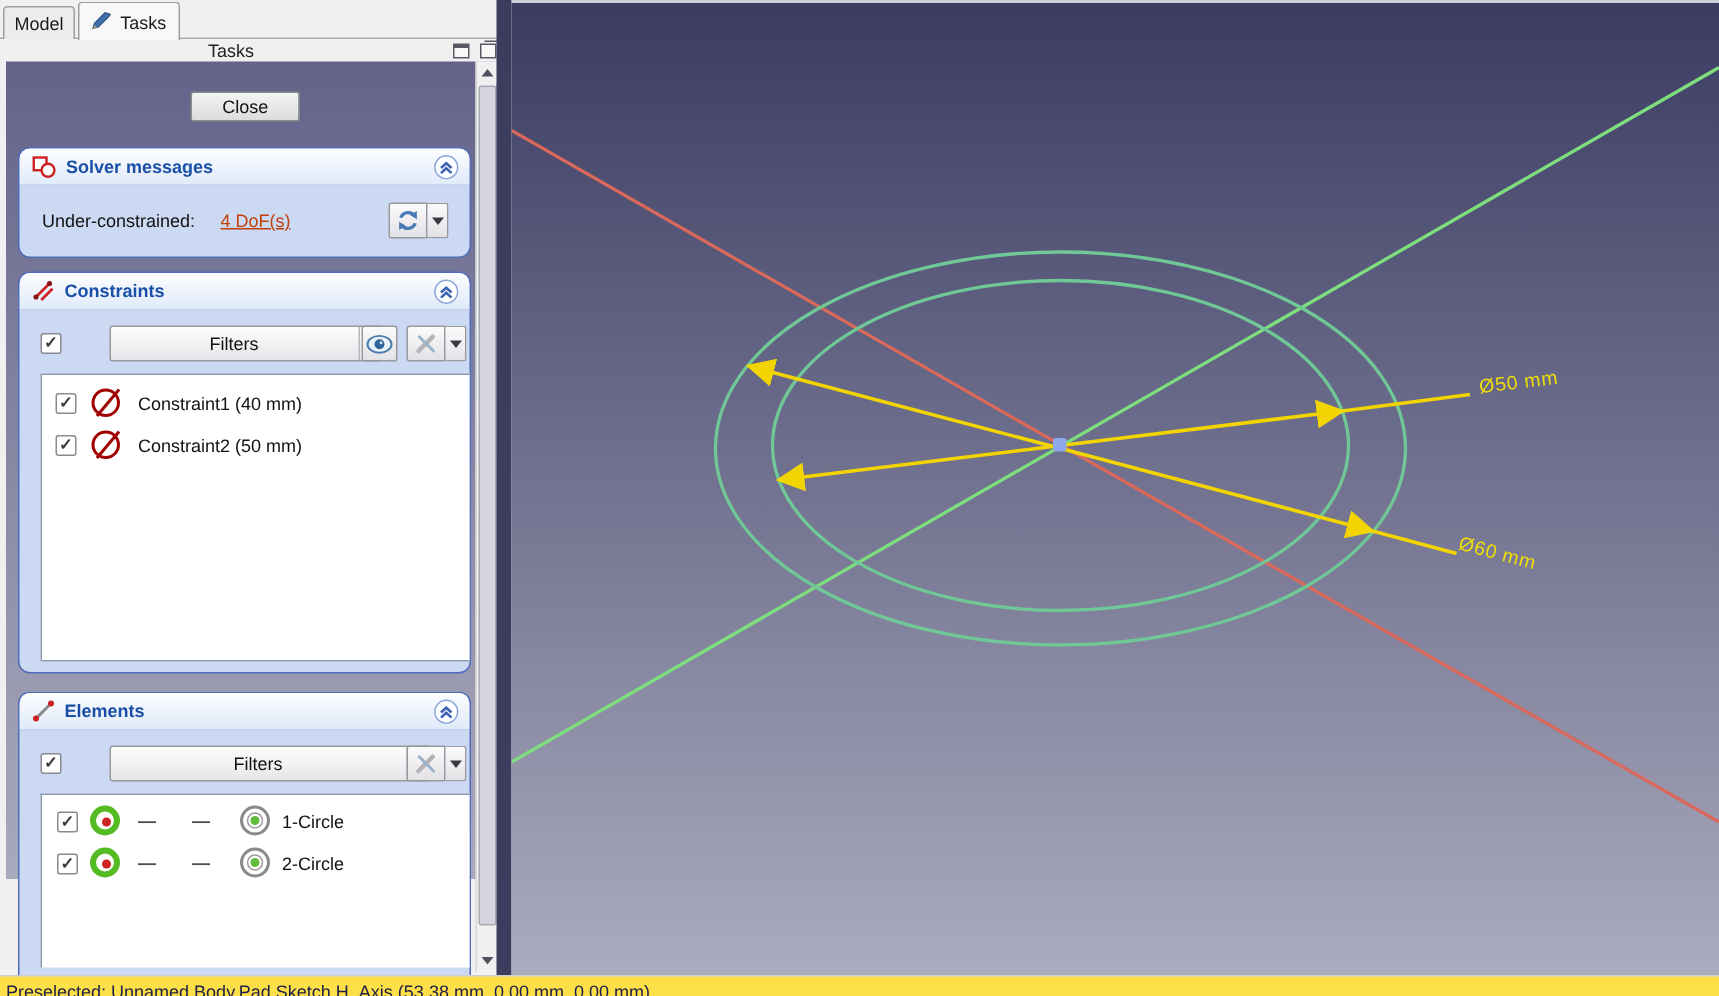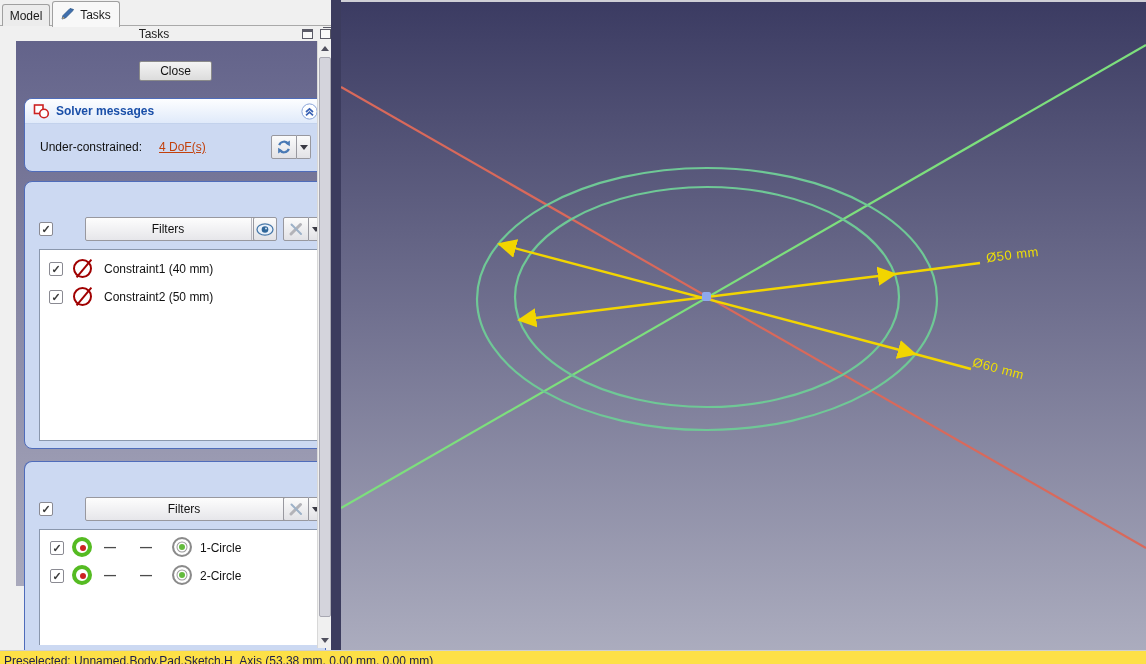--- a/index.html
+++ b/index.html
@@ -18,21 +18,21 @@
   
   #dock-titlebar { left:0; top:27px; width:341px; height:14px; background:#f0f0f0; }
   #dock-title { position:absolute; left:0; top:0; width:308px; text-align:center; color:#222; }
   .winicon { position:absolute; top:2px; width:11px; height:10px; border:1px solid #5a5a66; background:#f8f8f8; }
   #dock-dock-icon { left:302px; border-top-width:3px; }
   #dock-float-icon { left:320px; }
   #dock-float-icon:before { content:""; position:absolute; left:2px; top:-3px; width:9px; height:8px;
        border:1px solid #5a5a66; border-left:none; border-bottom:none; }
 
   
-  #panel-body { left:16px; top:41px; width:331px; height:545px;
+  #panel-body { left:4px; top:41px; width:331px; height:545px;
                 background:linear-gradient(180deg,#63638a 0%, #8c8ca8 55%, #a9a9bc 100%); }
   #close-btn { position:absolute; left:123px; top:20px; width:73px; height:20px;
                background:linear-gradient(180deg,#f4f4f4,#dcdcdc); border:1px solid #8a8a8a;
                border-radius:2px; text-align:center; line-height:18px; color:#111; }
 
   
   .section { position:absolute; left:8px; width:302px; border:1px solid #4f6cba; border-radius:8px;
              background:#ccd9f2; overflow:hidden; }
   .sec-head { position:relative; height:25px; background:linear-gradient(180deg,#fdfeff,#e0eafa);
               border-bottom:1px solid #c3d2ec; display:flex; align-items:center; padding:0 8px; gap:6px; }
@@ -164,20 +164,38 @@
               </svg>
           </span>
           <span class="dd">
               <span class="tri-down"></span>
             </span>
         </span>
       </div>
     </div>
 
     <div class="section" style="top:140px; height:268px;">
+      <div class="sec-head">
+        <span style="display:inline-flex;">
+          <svg width="16" height="16" viewBox="0 0 16 16">
+              <line x1="3" y1="12" x2="12" y2="3" stroke="#cc2222" stroke-width="1.8"></line>
+              <line x1="6.5" y1="14" x2="14" y2="6.5" stroke="#cc2222" stroke-width="1.8"></line>
+              <circle cx="3" cy="12" r="1.7" fill="#881111"></circle>
+              <circle cx="12" cy="3" r="1.7" fill="#881111"></circle>
+            </svg>
+        </span>
+        <span class="sec-title">Constraints</span>
+        <span class="collapse-chip">
+          <svg width="17" height="17" viewBox="0 0 17 17">
+              <circle cx="8.5" cy="8.5" r="7.6" fill="#fdfeff" stroke="#8aa4d8" stroke-width="1"></circle>
+              <polyline points="5,9 8.5,5.8 12,9" fill="none" stroke="#3a62b5" stroke-width="1.7"></polyline>
+              <polyline points="5,12.4 8.5,9.2 12,12.4" fill="none" stroke="#3a62b5" stroke-width="1.7"></polyline>
+            </svg>
+        </span>
+      </div>
       <div class="toolrow" style="top:35px;">
         <span class="checkbox" style="left:14px; top:5px;">✓</span>
         <span class="combo" style="left:40px; top:0; width:182px;">
           <span class="lbl">Filters</span>
           <span class="arrow-box">
               <span class="tri-down"></span>
             </span>
         </span>
         <span class="toolbtn" style="left:228px; top:0; width:24px;">
           <span style="display:inline-flex;">
@@ -208,20 +226,37 @@
         </div>
         <div class="lrow" style="top:33px;">
           <span class="checkbox" style="left:9px;">✓</span>
           <span class="dia-icon" style="left:33px; top:4px;"></span>
           <span class="rowlabel" style="left:64px;">Constraint2 (50 mm)</span>
         </div>
       </div>
     </div>
 
     <div class="section" style="top:420px; height:189px; border-radius:8px 8px 0 0; border-bottom:none;">
+      <div class="sec-head">
+        <span style="display:inline-flex;">
+          <svg width="16" height="16" viewBox="0 0 16 16">
+              <line x1="3" y1="13" x2="13" y2="3" stroke="#8a8a8a" stroke-width="2"></line>
+              <circle cx="3" cy="13" r="2" fill="#cc2222"></circle>
+              <circle cx="13" cy="3" r="2" fill="#cc2222"></circle>
+            </svg>
+        </span>
+        <span class="sec-title">Elements</span>
+        <span class="collapse-chip">
+          <svg width="17" height="17" viewBox="0 0 17 17">
+              <circle cx="8.5" cy="8.5" r="7.6" fill="#fdfeff" stroke="#8aa4d8" stroke-width="1"></circle>
+              <polyline points="5,9 8.5,5.8 12,9" fill="none" stroke="#3a62b5" stroke-width="1.7"></polyline>
+              <polyline points="5,12.4 8.5,9.2 12,12.4" fill="none" stroke="#3a62b5" stroke-width="1.7"></polyline>
+            </svg>
+        </span>
+      </div>
       <div class="toolrow" style="top:35px;">
         <span class="checkbox" style="left:14px; top:5px;">✓</span>
         <span class="combo" style="left:40px; top:0; width:214px;">
           <span class="lbl">Filters</span>
           <span class="arrow-box">
               <span class="tri-down"></span>
             </span>
         </span>
         <span class="splitbtn" style="left:258px; top:0;">
           <span class="main">

